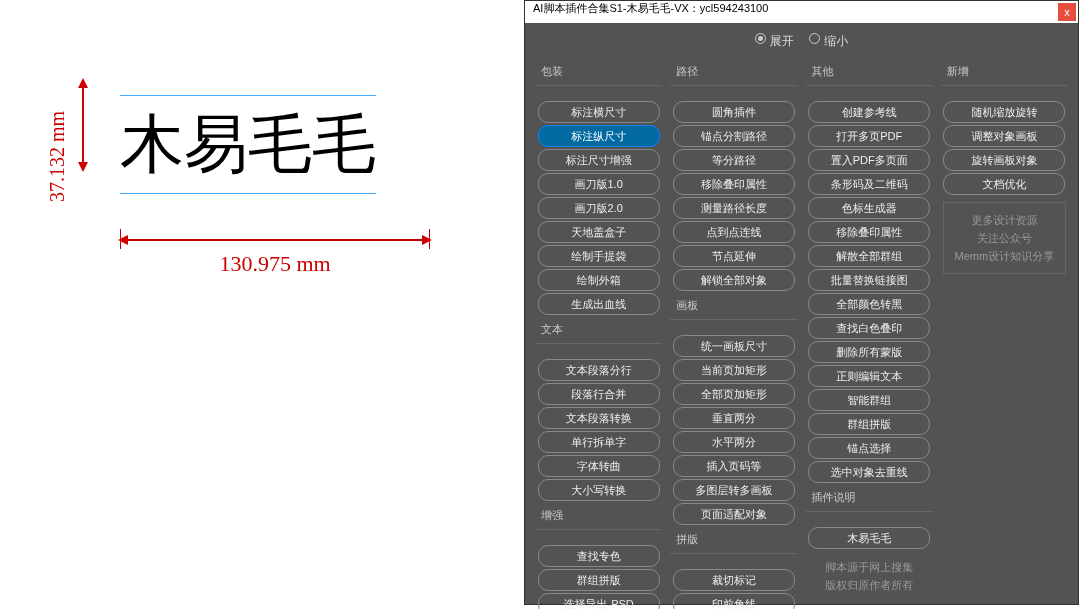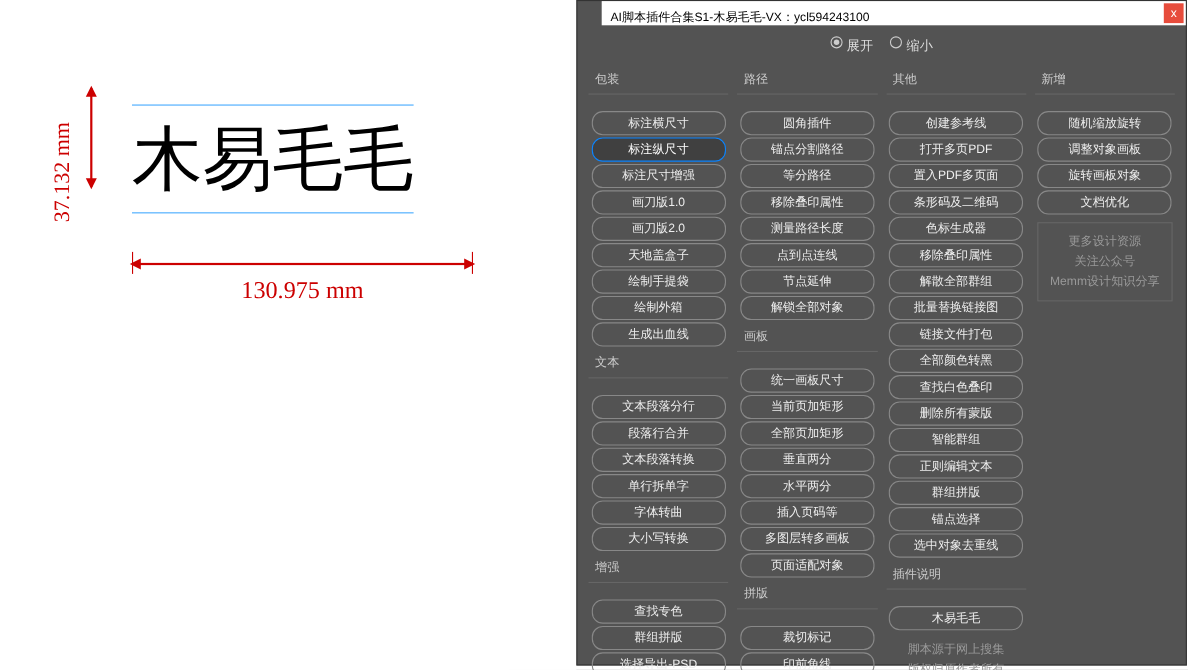--- a/index.html
+++ b/index.html
@@ -16,35 +16,35 @@
     
     .dim-h { position: absolute; left: 120px; top: 210px; width: 310px; margin-top: 29px; }
     .dim-h-line { border-top: 2px solid #c00; width: 100%; position: relative; }
     .dim-h-line::before { content: ''; position: absolute; left: -2px; top: -6px; border-top: 5px solid transparent; border-bottom: 5px solid transparent; border-right: 10px solid #c00; }
     .dim-h-line::after { content: ''; position: absolute; right: -2px; top: -6px; border-top: 5px solid transparent; border-bottom: 5px solid transparent; border-left: 10px solid #c00; }
     .dim-h-tick-l { position: absolute; left: 0; top: -10px; height: 20px; border-left: 1px solid #c00; }
     .dim-h-tick-r { position: absolute; right: 0; top: -10px; height: 20px; border-left: 1px solid #c00; }
     .dim-h-label { color: #c00; font-family: "Times New Roman", serif; font-size: 22px; text-align: center; margin-top: 10px; }
     
     .panel-wrap { width: 555px; height: 605px; background: #535353; border: 1px solid #333; position: relative; }
-    .panel-titlebar { background: #fff; height: 22px; display: flex; align-items: flex-end; padding: 0 0 0 8px; font-size: 11px; color: #000; position: relative; margin-left: 22px; }
+    .panel-titlebar { background: #fff; height: 22px; display: flex; align-items: flex-start; padding: 0 0 0 8px; font-size: 11px; color: #000; position: relative; }
     .close-btn { position: absolute; right: 2px; top: 2px; width: 18px; height: 18px; background: #e74c3c; color: #fff; text-align: center; line-height: 18px; font-size: 11px; cursor: pointer; }
     
     .view-toggle { text-align: center; padding: 10px 0 8px; color: #ddd; font-size: 12px; }
     .radio { display: inline-flex; align-items: flex-start; margin: 0 6px; cursor: pointer; }
     .radio-circle { width: 11px; height: 11px; border: 1px solid #ccc; border-radius: 50%; margin-right: 4px; position: relative; }
     .radio-circle.checked::after { content: ''; position: absolute; width: 5px; height: 5px; background: #ccc; border-radius: 50%; top: 2px; left: 2px; }
     
     .columns { display: flex; padding: 0 10px; height: 555px; gap: 8px; }
     .col { flex: 1; display: flex; flex-direction: column; }
     
     .section-title { color: #ccc; font-size: 11px; padding: 4px 6px 6px; border-bottom: 1px solid #666; margin-bottom: 14px; margin-top: 2px; }
     
     .pill-btn { background: transparent; border: 1px solid #888; color: #eee; font-size: 11px; padding: 3px 4px; border-radius: 10px; margin: 1px auto; cursor: pointer; text-align: center; width: 96%; display: block; line-height: 14px; }
-    .pill-btn.active { background: #404040; border-color: #0a84ff; color: #fff; }
+    .pill-btn.active { background: #0369a1; border-color: #0a84ff; color: #fff; }
     
     .info-box { color: #999; font-size: 11px; text-align: center; border: 1px solid #666; padding: 8px 4px; margin: 6px 2px 2px; line-height: 18px; }
     .info-text { color: #999; font-size: 11px; text-align: center; padding: 8px 4px 4px; line-height: 18px; }
   </style>
 </head>
 <body>
 
 <div class="canvas">
   <div class="dimension-v">
     <div class="dim-v-label">37.132 mm</div>
@@ -128,26 +128,25 @@
     <div class="col" id="col3">
         <div class="section-title">其他</div>
         <div class="pill-btn">创建参考线</div>
         <div class="pill-btn">打开多页PDF</div>
         <div class="pill-btn">置入PDF多页面</div>
         <div class="pill-btn">条形码及二维码</div>
         <div class="pill-btn">色标生成器</div>
         <div class="pill-btn">移除叠印属性</div>
         <div class="pill-btn">解散全部群组</div>
         <div class="pill-btn">批量替换链接图</div>
-        <div class="pill-btn">链接文件打包</div>
         <div class="pill-btn">全部颜色转黑</div>
         <div class="pill-btn">查找白色叠印</div>
         <div class="pill-btn">删除所有蒙版</div>
+        <div class="pill-btn">正则编辑文本</div>
         <div class="pill-btn">智能群组</div>
-        <div class="pill-btn">正则编辑文本</div>
         <div class="pill-btn">群组拼版</div>
         <div class="pill-btn">锚点选择</div>
         <div class="pill-btn">选中对象去重线</div>
         <div class="section-title">插件说明</div>
         <div class="pill-btn">木易毛毛</div>
         <div class="info-text">脚本源于网上搜集<br>版权归原作者所有<br><br>设计资源分享<br>VX：ycl594243100</div>
       </div>
     <div class="col" id="col4">
         <div class="section-title">新增</div>
         <div class="pill-btn">随机缩放旋转</div>

